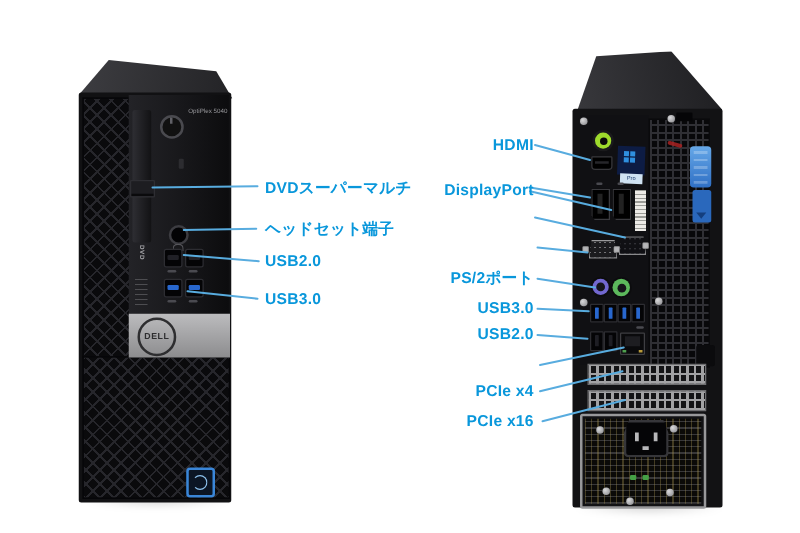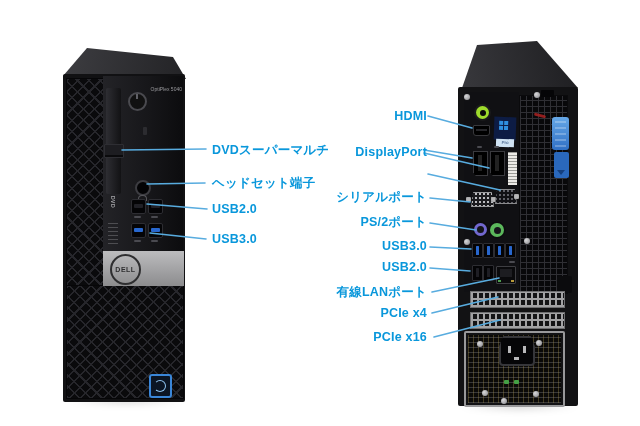--- a/index.html
+++ b/index.html
@@ -226,21 +226,19 @@
     </g>
   </svg>
 
   <div class="lbl" style="left:212px;top:143px;">DVDスーパーマルチ</div>
   <div class="lbl" style="left:212px;top:176px;">ヘッドセット端子</div>
   <div class="lbl" style="left:212px;top:202px;">USB2.0</div>
   <div class="lbl" style="left:212px;top:232px;">USB3.0</div>
 
   <div class="lbl r" style="top:109px;">HDMI</div>
   <div class="lbl r" style="top:145px;">DisplayPort</div>
-  <div class="lbl r" style="top:190px;">シリアルポート</div>
   <div class="lbl r" style="top:215px;">PS/2ポート</div>
   <div class="lbl r" style="top:239px;">USB3.0</div>
   <div class="lbl r" style="top:260px;">USB2.0</div>
-  <div class="lbl r" style="top:285px;">有線LANポート</div>
   <div class="lbl r" style="top:306px;">PCIe x4</div>
   <div class="lbl r" style="top:330px;">PCIe x16</div>
 
 </div>
 
 </body></html>

